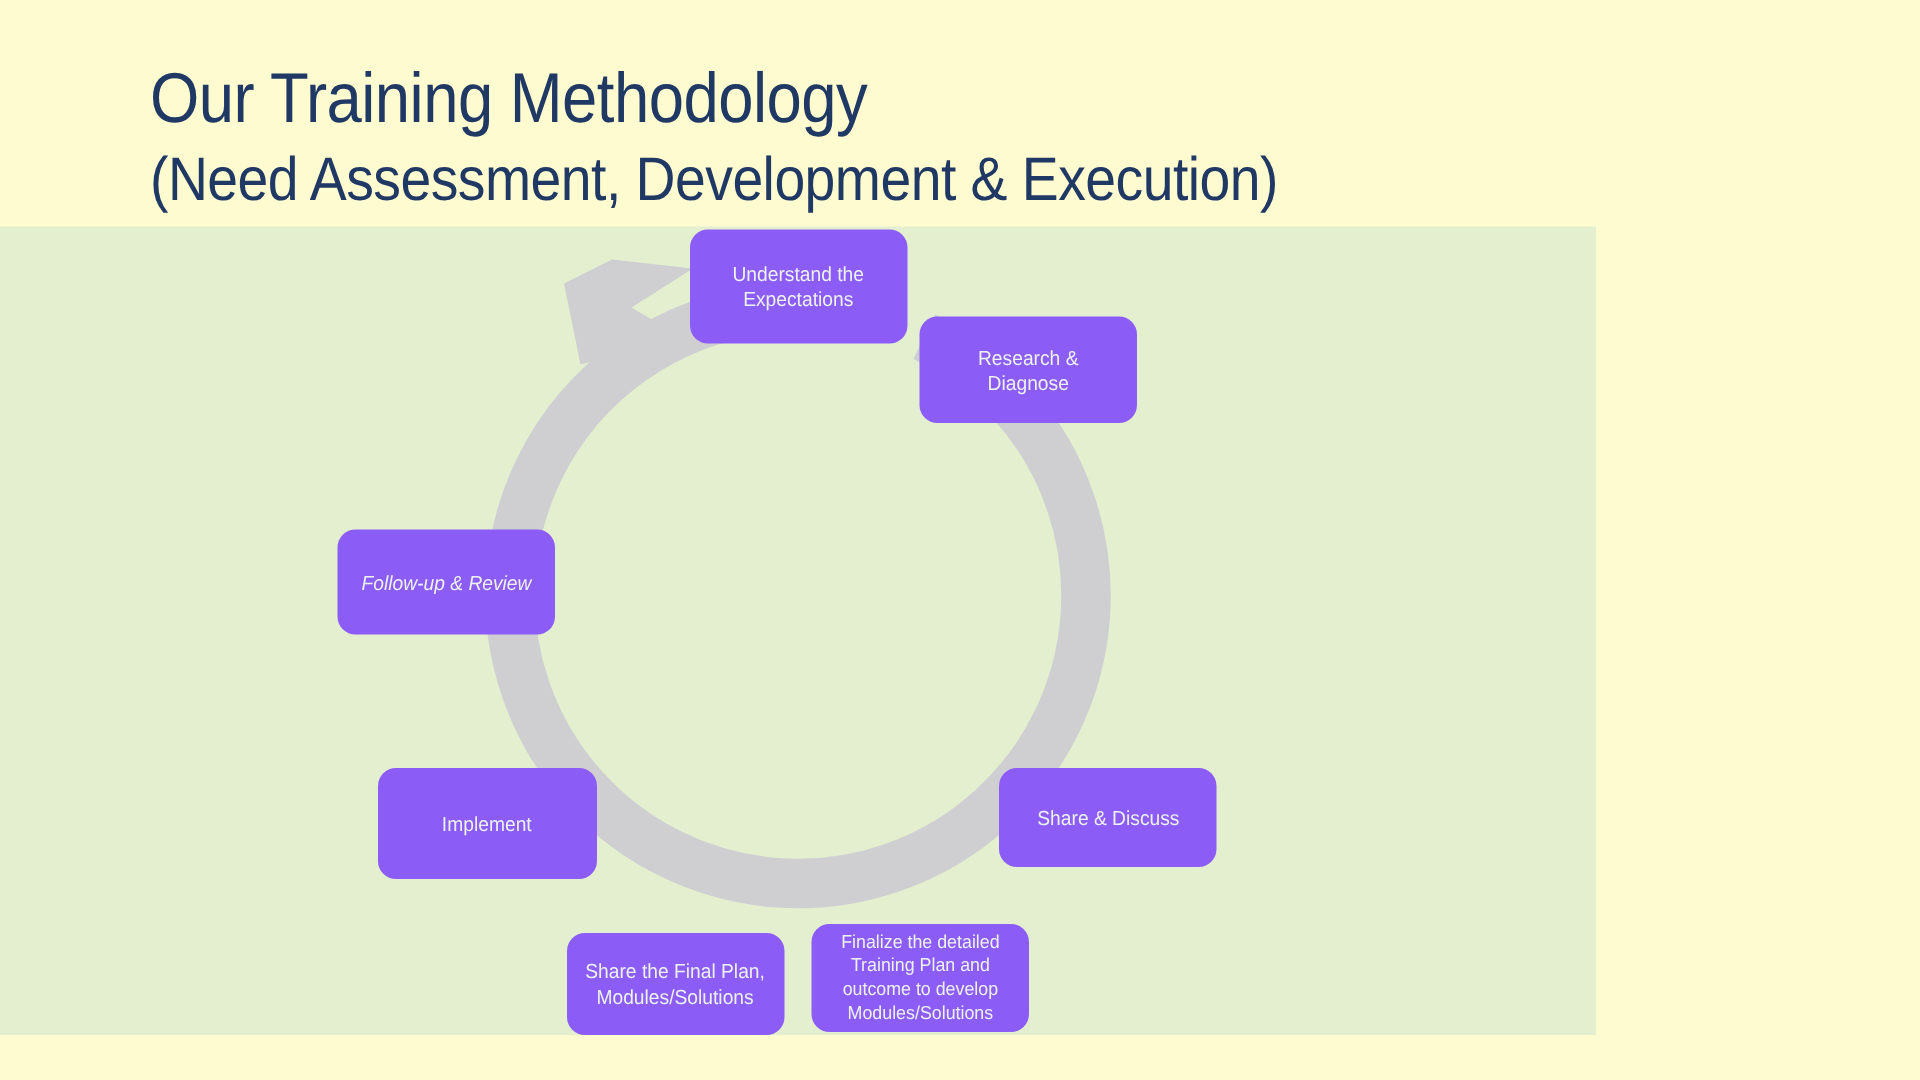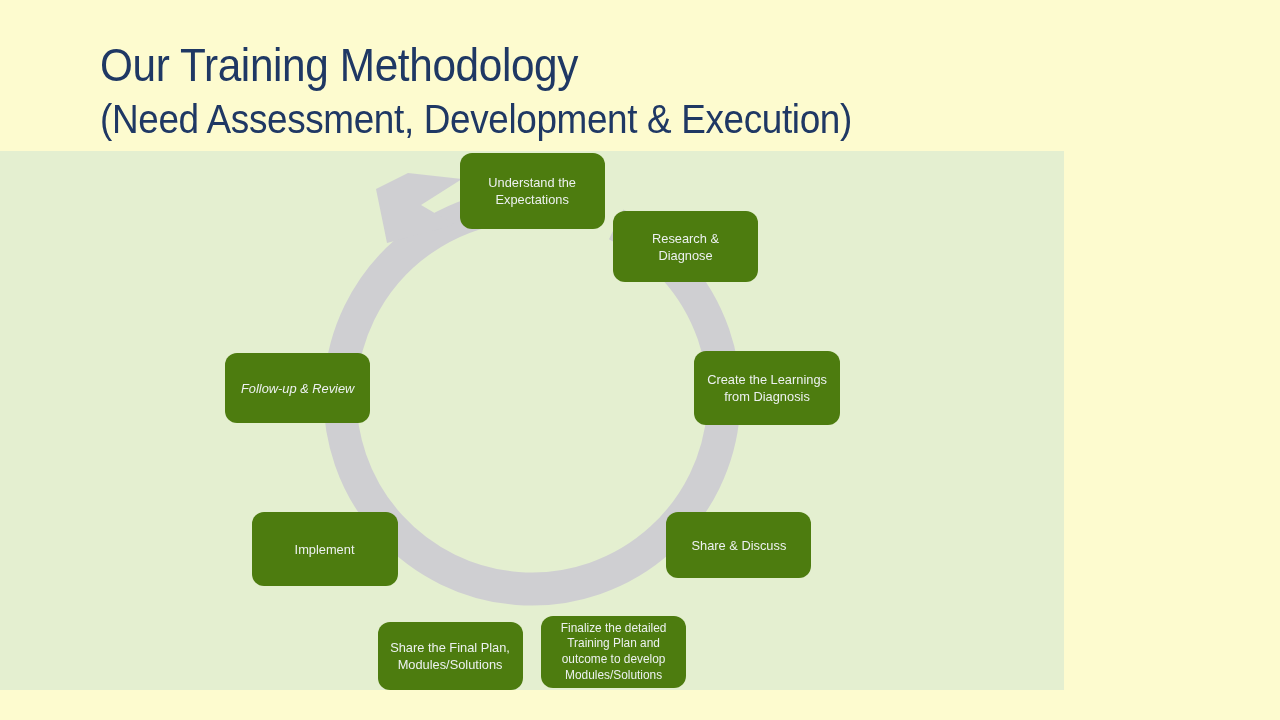--- a/index.html
+++ b/index.html
@@ -60,21 +60,21 @@
     position: absolute;
     left: 0;
     top: 151px;
     width: 1064px;
     height: 539px;
     z-index: 2;
   }
   
   .cycle-node {
     position: absolute;
-    background: #4d7c0f;
+    background: #8b5cf6;
     border-radius: 12px;
     display: flex;
     align-items: center;
     justify-content: center;
     text-align: center;
     color: #EDF1F1;
     box-sizing: border-box;
     padding: 6px 8px;
     z-index: 4;
   }
@@ -109,24 +109,20 @@
 
   <div class="cycle-node node-md" style="left:460px; top:153px; width:145px; height:76px;">
     <span class="node-label">Understand the
 Expectations</span>
   </div>
 
   <div class="cycle-node node-md" style="left:613px; top:211px; width:145px; height:71px;">
     <span class="node-label">Research &amp; Diagnose</span>
   </div>
 
-  <div class="cycle-node node-md" style="left:694px; top:351px; width:146px; height:74px;">
-    <span class="node-label">Create the Learnings
-from Diagnosis</span>
-  </div>
 
   <div class="cycle-node node-md" style="left:666px; top:512px; width:145px; height:66px;">
     <span class="node-label">Share &amp; Discuss</span>
   </div>
 
   <div class="cycle-node node-sm" style="left:541px; top:616px; width:145px; height:72px;">
     <span class="node-label">Finalize the detailed
 Training Plan and
 outcome to  develop
 Modules/Solutions</span>

